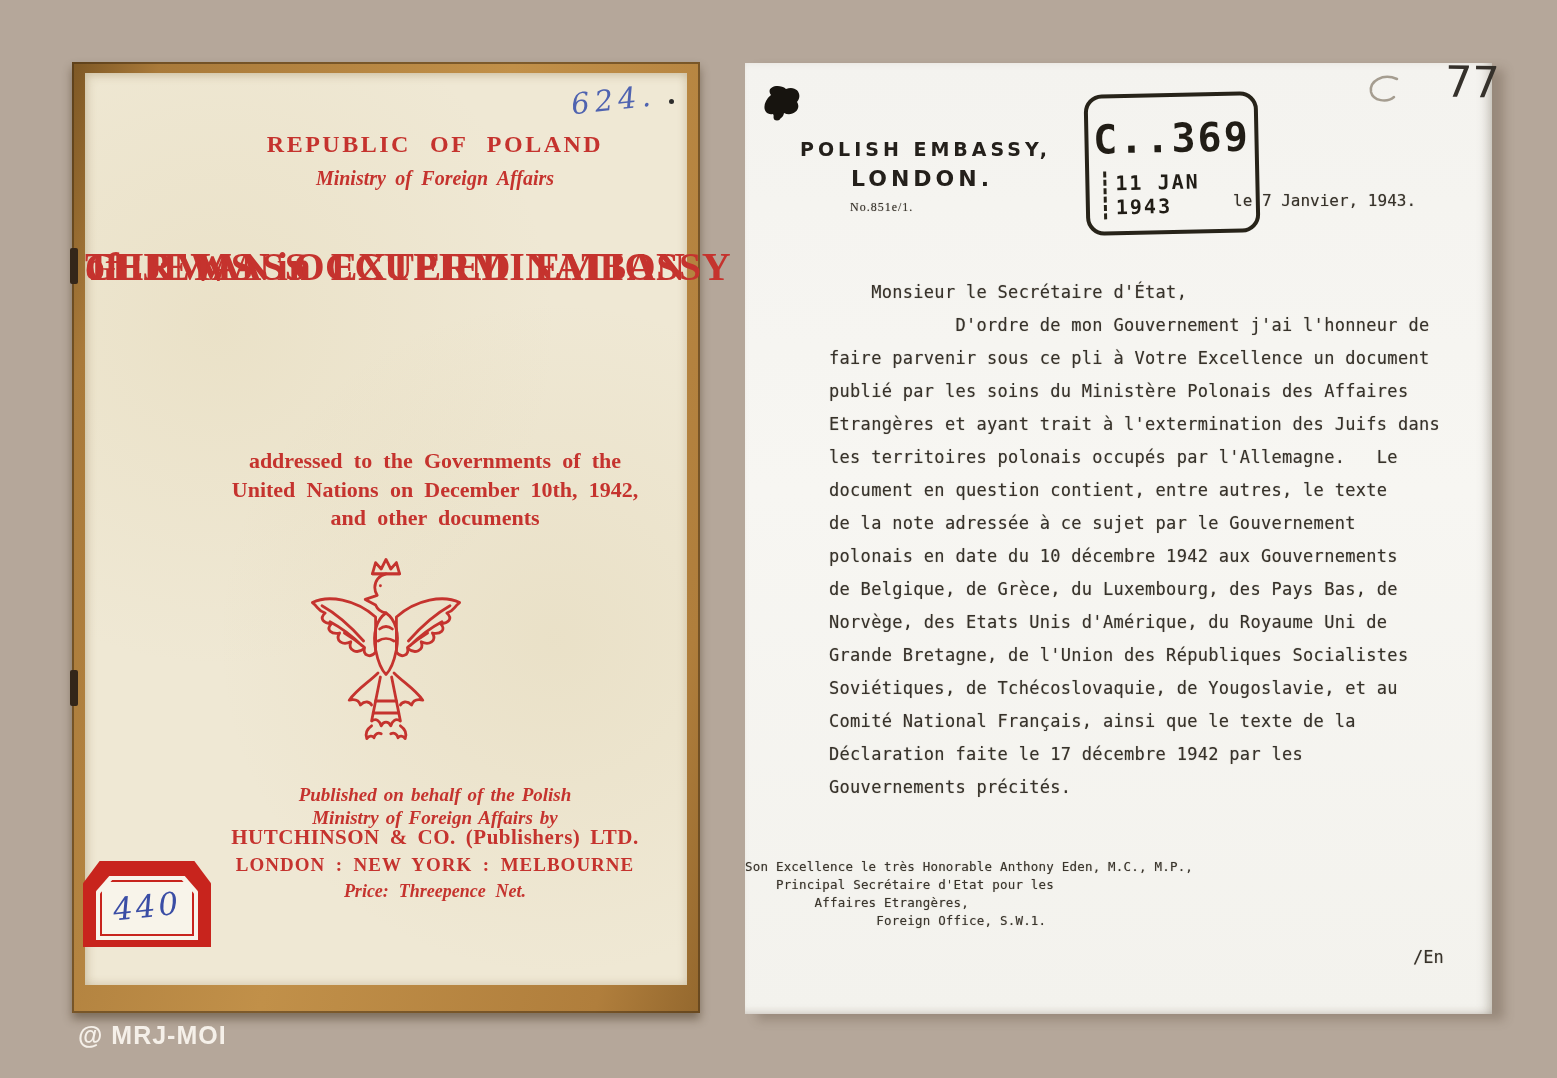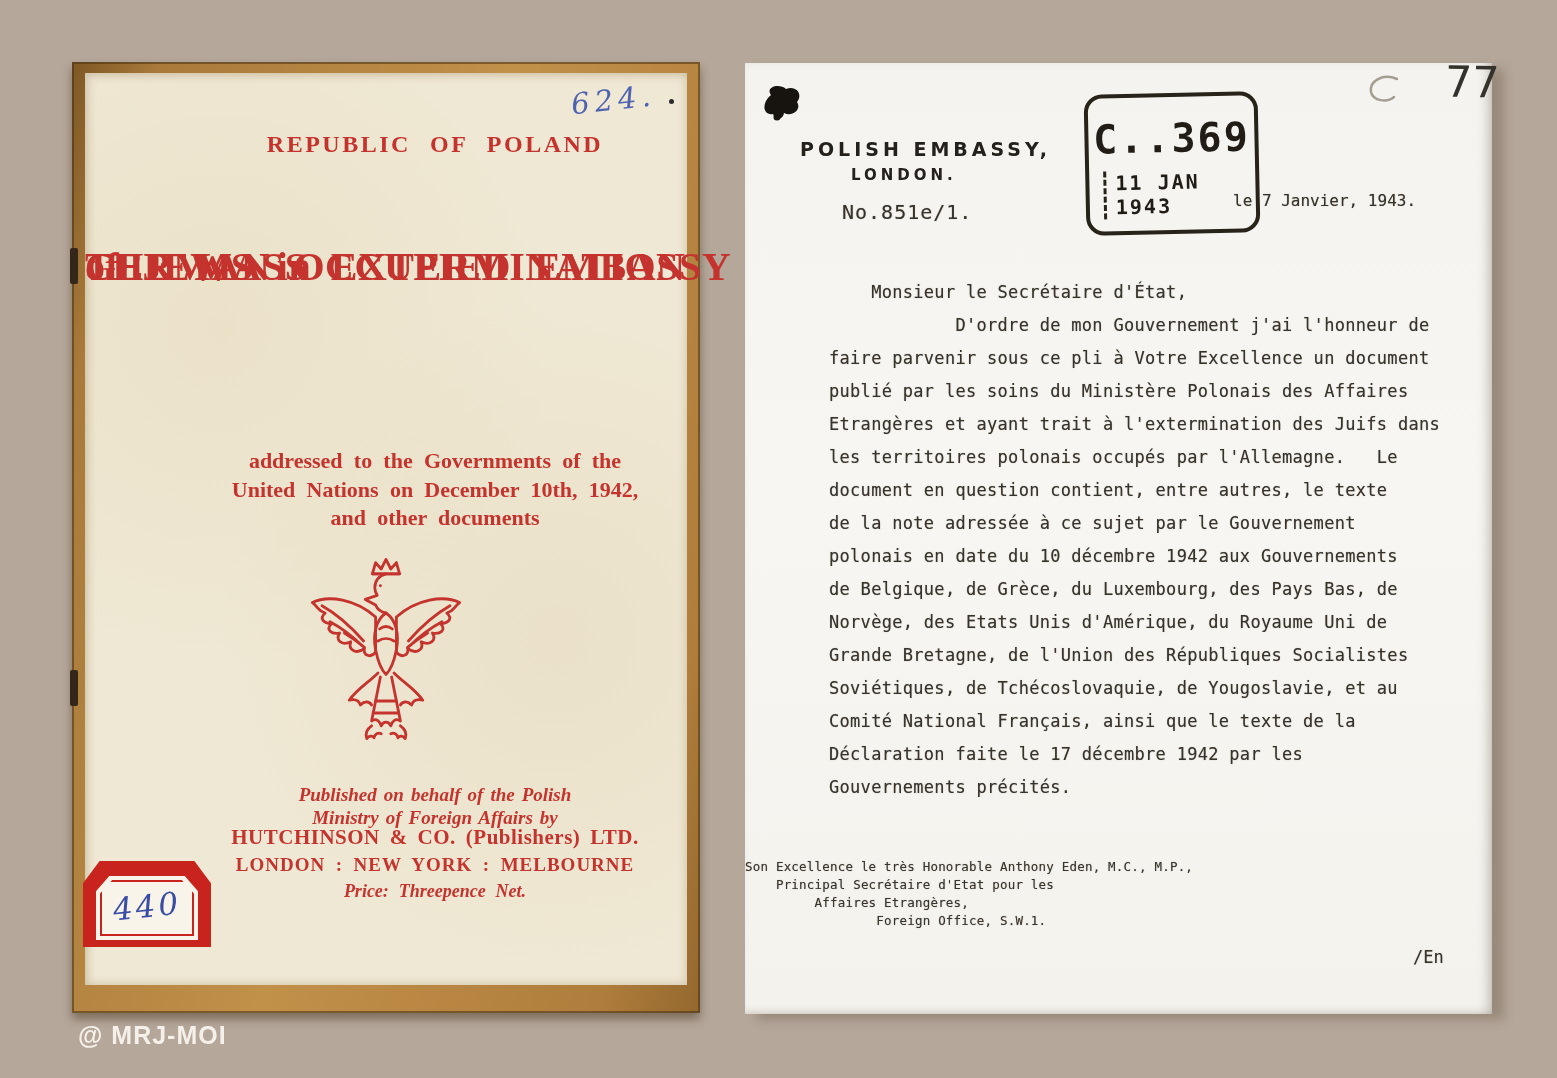--- a/index.html
+++ b/index.html
@@ -77,22 +77,22 @@
                inset -9px 0 12px -6px rgba(125,112,97,.45),
                inset 0 -6px 10px -6px rgba(125,112,97,.35);
     color:#37322a;
   }
   .type { font-family:"DejaVu Sans Mono","Liberation Mono",monospace;
           text-shadow:0 0 1px rgba(55,48,38,.45); white-space:pre-wrap; }
 
   .lh1 { left:55px;  top:75px;  font-family:"DejaVu Sans",sans-serif; font-weight:600;
          font-size:19px; letter-spacing:4px; color:#24201b; }
   .lh2 { left:106px; top:103px; font-family:"DejaVu Sans",sans-serif; font-weight:600;
-         font-size:15px; letter-spacing:4px; color:#24201b; }
-  .ref { left:97px; top:137px; font-size:20px; letter-spacing:1px; }
+         font-size:22px; letter-spacing:4px; color:#24201b; }
+  .ref { left:105px; top:137px; font-size:12px; letter-spacing:1px;font-family:Liberation Serif, serif; }
 
   .stamp {
     left:340px; top:30px; width:174px; height:141px;
     border:4px solid #272319; border-radius:18px;
     transform:rotate(-1.2deg); color:#211d16;
   }
   .stamp-code { left:0; top:18px; width:100%; text-align:center;
     font-family:"DejaVu Sans Mono",monospace; font-weight:bold;
     font-size:40px; letter-spacing:2px; }
   .stamp-date { left:14px; bottom:12px;
@@ -123,20 +123,21 @@
 
   <div class="booklet">
     <div class="staple s1"></div>
     <div class="staple s2"></div>
 
     <div class="cover">
       <div class="hand-624">624.</div>
       <div class="speck"></div>
 
       <div class="c-center org">REPUBLIC OF POLAND</div>
+      <div class="c-center org-sub">Ministry of Foreign Affairs</div>
 
       <div class="c-center title">
         <div>THE MASS EXTERMINATION</div>
         <div>of JEWS in</div>
         <div>GERMAN OCCUPIED EMBASSY</div>
       </div>
 
       <div class="c-center note-t" style="white-space:pre-line">addressed to the Governments of the
 United Nations on December 10th, 1942,
 and other documents</div>

